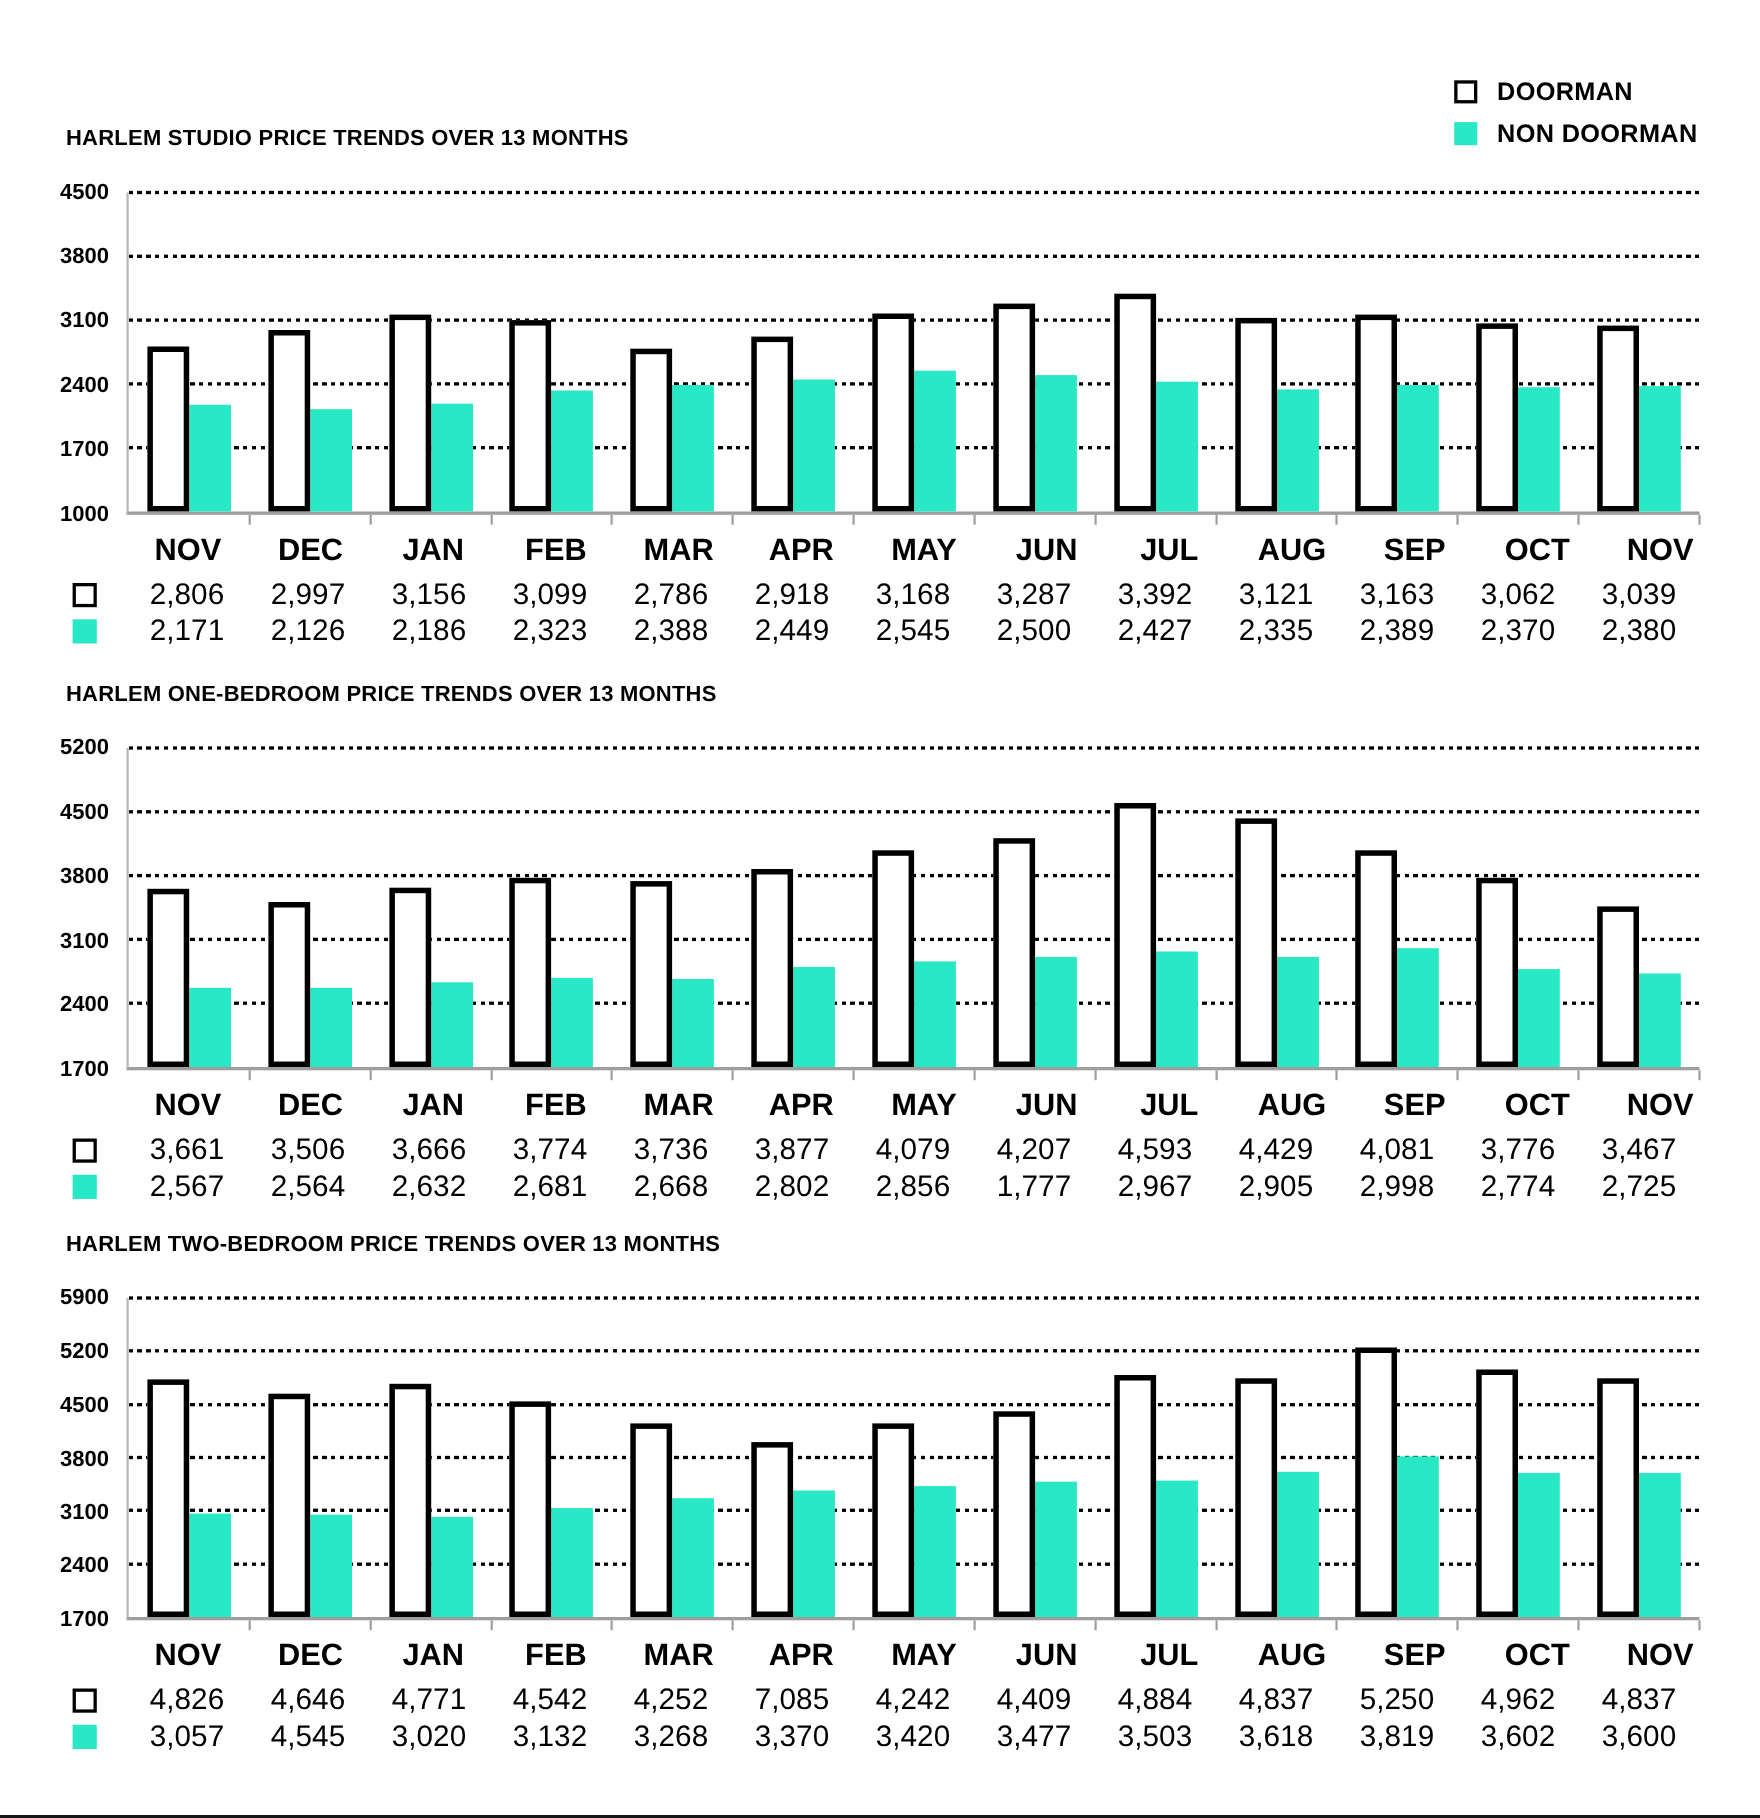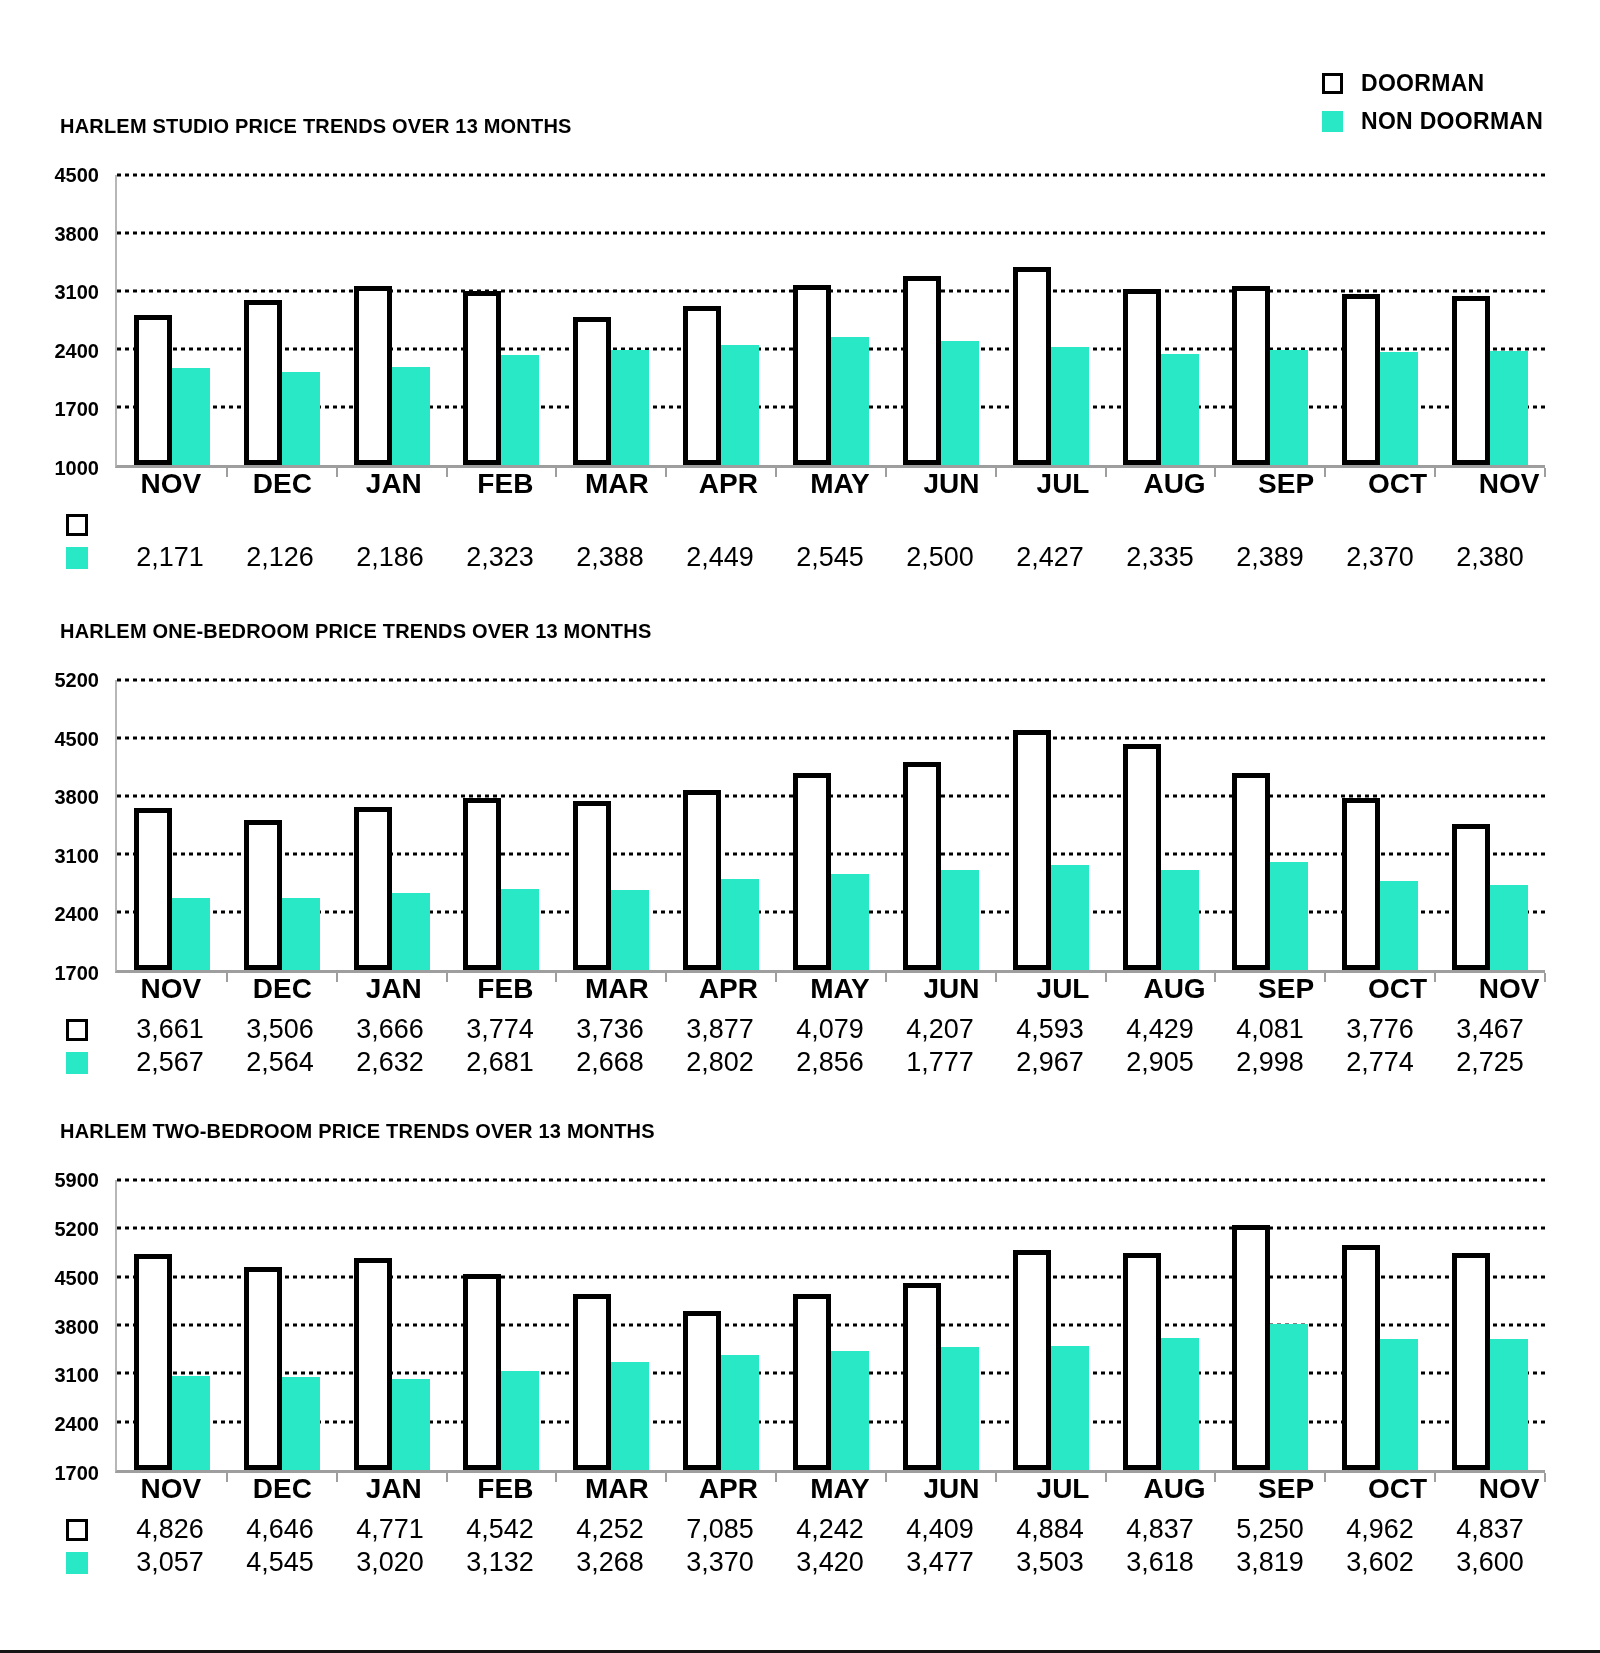--- a/index.html
+++ b/index.html
@@ -43,21 +43,21 @@
     transform: translateY(-50%);
     background-image: repeating-linear-gradient(to right, #000 0 4px, transparent 4px 8px);
   }
   .groups { position: absolute; left: 0; right: 0; top: 0; bottom: 0; display: flex; }
   .group { flex: 1; position: relative; display: flex; align-items: flex-end; justify-content: center; }
   .group::after { content: ""; position: absolute; right: -1px; bottom: -12px; width: 2px; height: 9px; background: var(--axis); }
   .bar { flex: none; }
   .bar.doorman { width: 38px; background: #fff; border: 5px solid #000; z-index: 2; }
   .bar.nondoorman { width: 38px; background: var(--teal); z-index: 1; }
 
-  .months-row { display: flex; padding-left: 115px; padding-right: 35px; }
+  .months-row { display: flex; padding-left: 115px; padding-right: 35px; margin-top: 16px; }
   .month-cell { flex: 1; text-align: center; font-weight: 700; font-size: 28px; }
 
   .table { margin-top: 8px; }
   .value-row { display: flex; position: relative; padding-left: 115px; padding-right: 55px; height: 33px; align-items: center; }
   .row-swatch { position: absolute; left: 66px; top: 50%; transform: translateY(-50%); width: 22px; height: 22px; }
   .row-swatch.doorman-swatch { background: #fff; border: 3px solid #000; }
   .row-swatch.nondoorman-swatch { background: var(--teal); }
   .cells { display: flex; flex: 1; }
   .value-cell { flex: 1; text-align: center; font-size: 27px; }
 
@@ -161,20 +161,35 @@
       <div class="month-cell">JUN</div>
       <div class="month-cell">JUL</div>
       <div class="month-cell">AUG</div>
       <div class="month-cell">SEP</div>
       <div class="month-cell">OCT</div>
       <div class="month-cell">NOV</div>
     </div>
   <div class="table">
     <div class="value-row">
       <span class="row-swatch doorman-swatch"></span>
+      <div class="cells">
+          <div class="value-cell">2,806</div>
+          <div class="value-cell">2,997</div>
+          <div class="value-cell">3,156</div>
+          <div class="value-cell">3,099</div>
+          <div class="value-cell">2,786</div>
+          <div class="value-cell">2,918</div>
+          <div class="value-cell">3,168</div>
+          <div class="value-cell">3,287</div>
+          <div class="value-cell">3,392</div>
+          <div class="value-cell">3,121</div>
+          <div class="value-cell">3,163</div>
+          <div class="value-cell">3,062</div>
+          <div class="value-cell">3,039</div>
+        </div>
     </div>
     <div class="value-row">
       <span class="row-swatch nondoorman-swatch"></span>
       <div class="cells">
           <div class="value-cell">2,171</div>
           <div class="value-cell">2,126</div>
           <div class="value-cell">2,186</div>
           <div class="value-cell">2,323</div>
           <div class="value-cell">2,388</div>
           <div class="value-cell">2,449</div>

